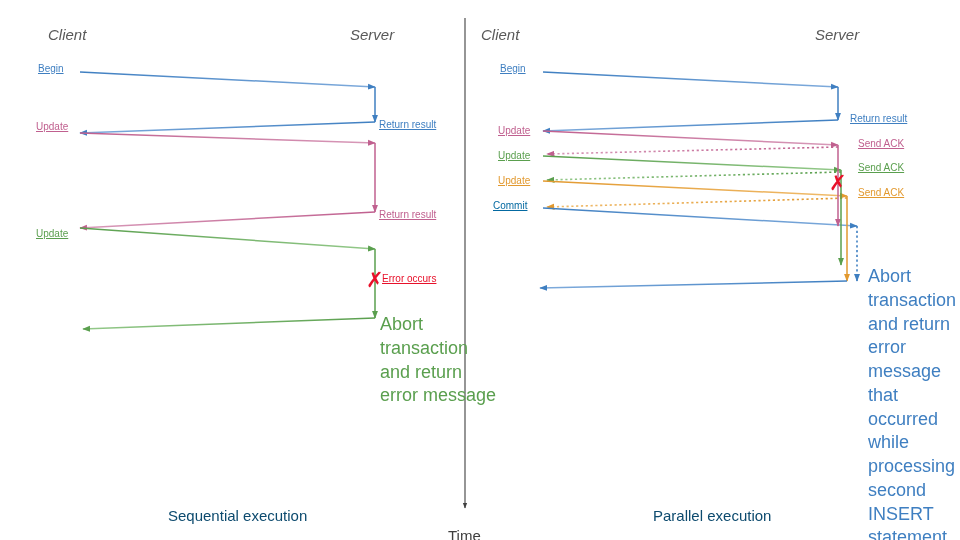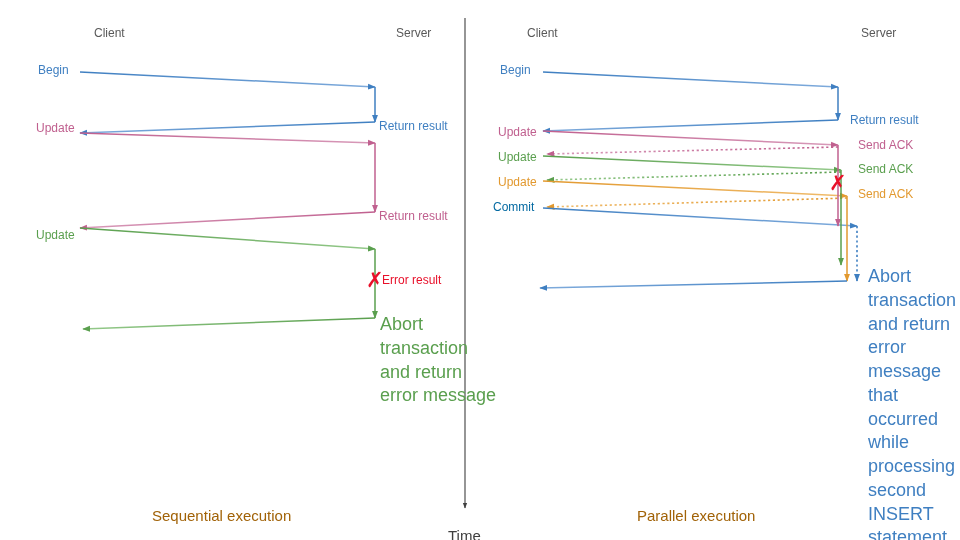--- a/index.html
+++ b/index.html
@@ -1,23 +1,23 @@
 <!DOCTYPE html>
 <html><head>
 <meta charset="utf-8">
 <style>
   html,body{margin:0;padding:0;background:#ffffff;}
   body{width:960px;height:540px;overflow:hidden;
        font-family:"Liberation Sans","DejaVu Sans",sans-serif;}
   #stage{position:relative;width:960px;height:540px;background:#fff;}
   svg.layer{position:absolute;left:0;top:0;width:960px;height:540px;}
   .lbl{position:absolute;white-space:pre;line-height:1.18;}
-  .hdr{font-size:12px;color:#595959;margin-left:46px;}
-  .cap{font-size:15px;color:#a16207;}
-  .msg{font-size:12px;}
+  .hdr{font-style:italic;font-size:15px;color:#595959;}
+  .cap{font-size:15px;color:#0c4a6e;margin-left:16px;}
+  .msg{font-size:10px;text-decoration:underline;}
   .tiny{font-size:15px;color:#404040;margin-top:15px;}
   .xm{position:absolute;font-size:21px;font-weight:bold;color:#e8102a;
       font-family:"Liberation Sans","DejaVu Sans",sans-serif;line-height:1;}
   .blk{position:absolute;font-size:18px;line-height:1.32;white-space:pre-line;}
 </style>
 </head>
 <body>
 
 <div id="stage">
   <svg class="layer" viewBox="0 0 960 540" xmlns="http://www.w3.org/2000/svg">
@@ -134,21 +134,21 @@
   </svg>
   <div id="labels">
       <div class="lbl hdr" style="left: 48px; top: 26px; color: rgb(89, 89, 89);">Client</div>
       <div class="lbl hdr" style="left: 350px; top: 26px; color: rgb(89, 89, 89);">Server</div>
       <div class="lbl msg" style="left: 38px; top: 63px; color: rgb(63, 127, 193);">Begin</div>
       <div class="lbl msg" style="left: 379px; top: 119px; color: rgb(63, 127, 193);">Return result</div>
       <div class="lbl msg" style="left: 36px; top: 121px; color: rgb(192, 96, 143);">Update</div>
       <div class="lbl msg" style="left: 379px; top: 209px; color: rgb(192, 96, 143);">Return result</div>
       <div class="lbl msg" style="left: 36px; top: 228px; color: rgb(90, 159, 78);">Update</div>
       <div class="xm" style="left: 366px; top: 269px; color: rgb(232, 16, 42);">✗</div>
-      <div class="lbl msg" style="left: 382px; top: 273px; color: rgb(232, 16, 42);">Error result</div>
+      <div class="lbl msg" style="left: 382px; top: 273px; color: rgb(232, 16, 42);">Error occurs</div>
       <div class="blk" style="left: 380px; top: 313px; color: rgb(90, 159, 78);">Abort
 transaction
 and return
 error message</div>
       <div class="lbl cap" style="left: 152px; top: 507px;">Sequential execution</div>
       <div class="lbl hdr" style="left: 481px; top: 26px; color: rgb(89, 89, 89);">Client</div>
       <div class="lbl hdr" style="left: 815px; top: 26px; color: rgb(89, 89, 89);">Server</div>
       <div class="lbl msg" style="left: 500px; top: 63px; color: rgb(63, 127, 193);">Begin</div>
       <div class="lbl msg" style="left: 850px; top: 113px; color: rgb(63, 127, 193);">Return result</div>
       <div class="lbl msg" style="left: 498px; top: 125px; color: rgb(192, 96, 143);">Update</div>

